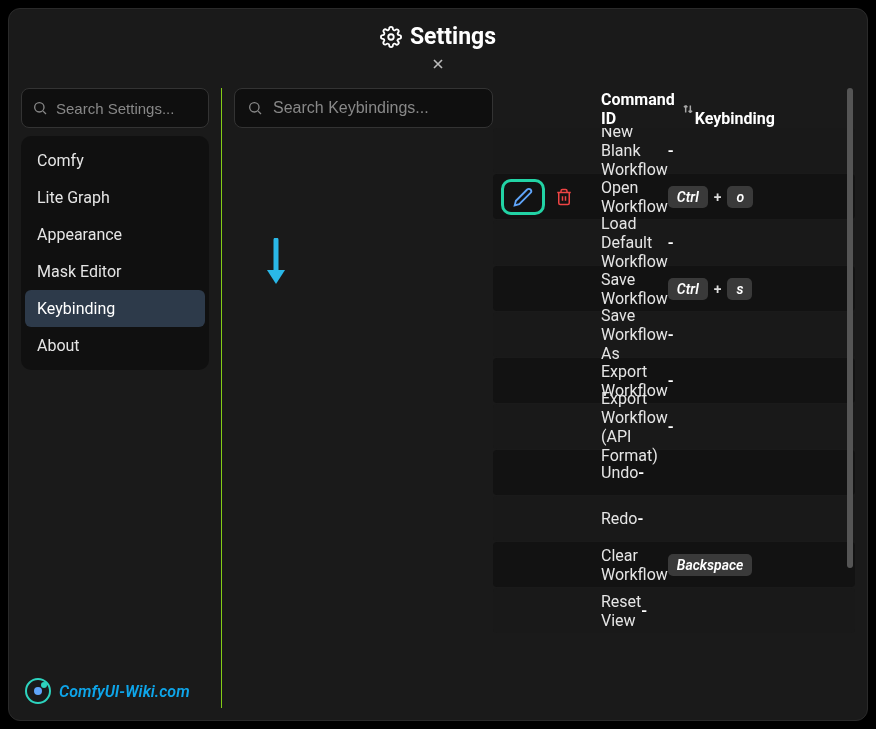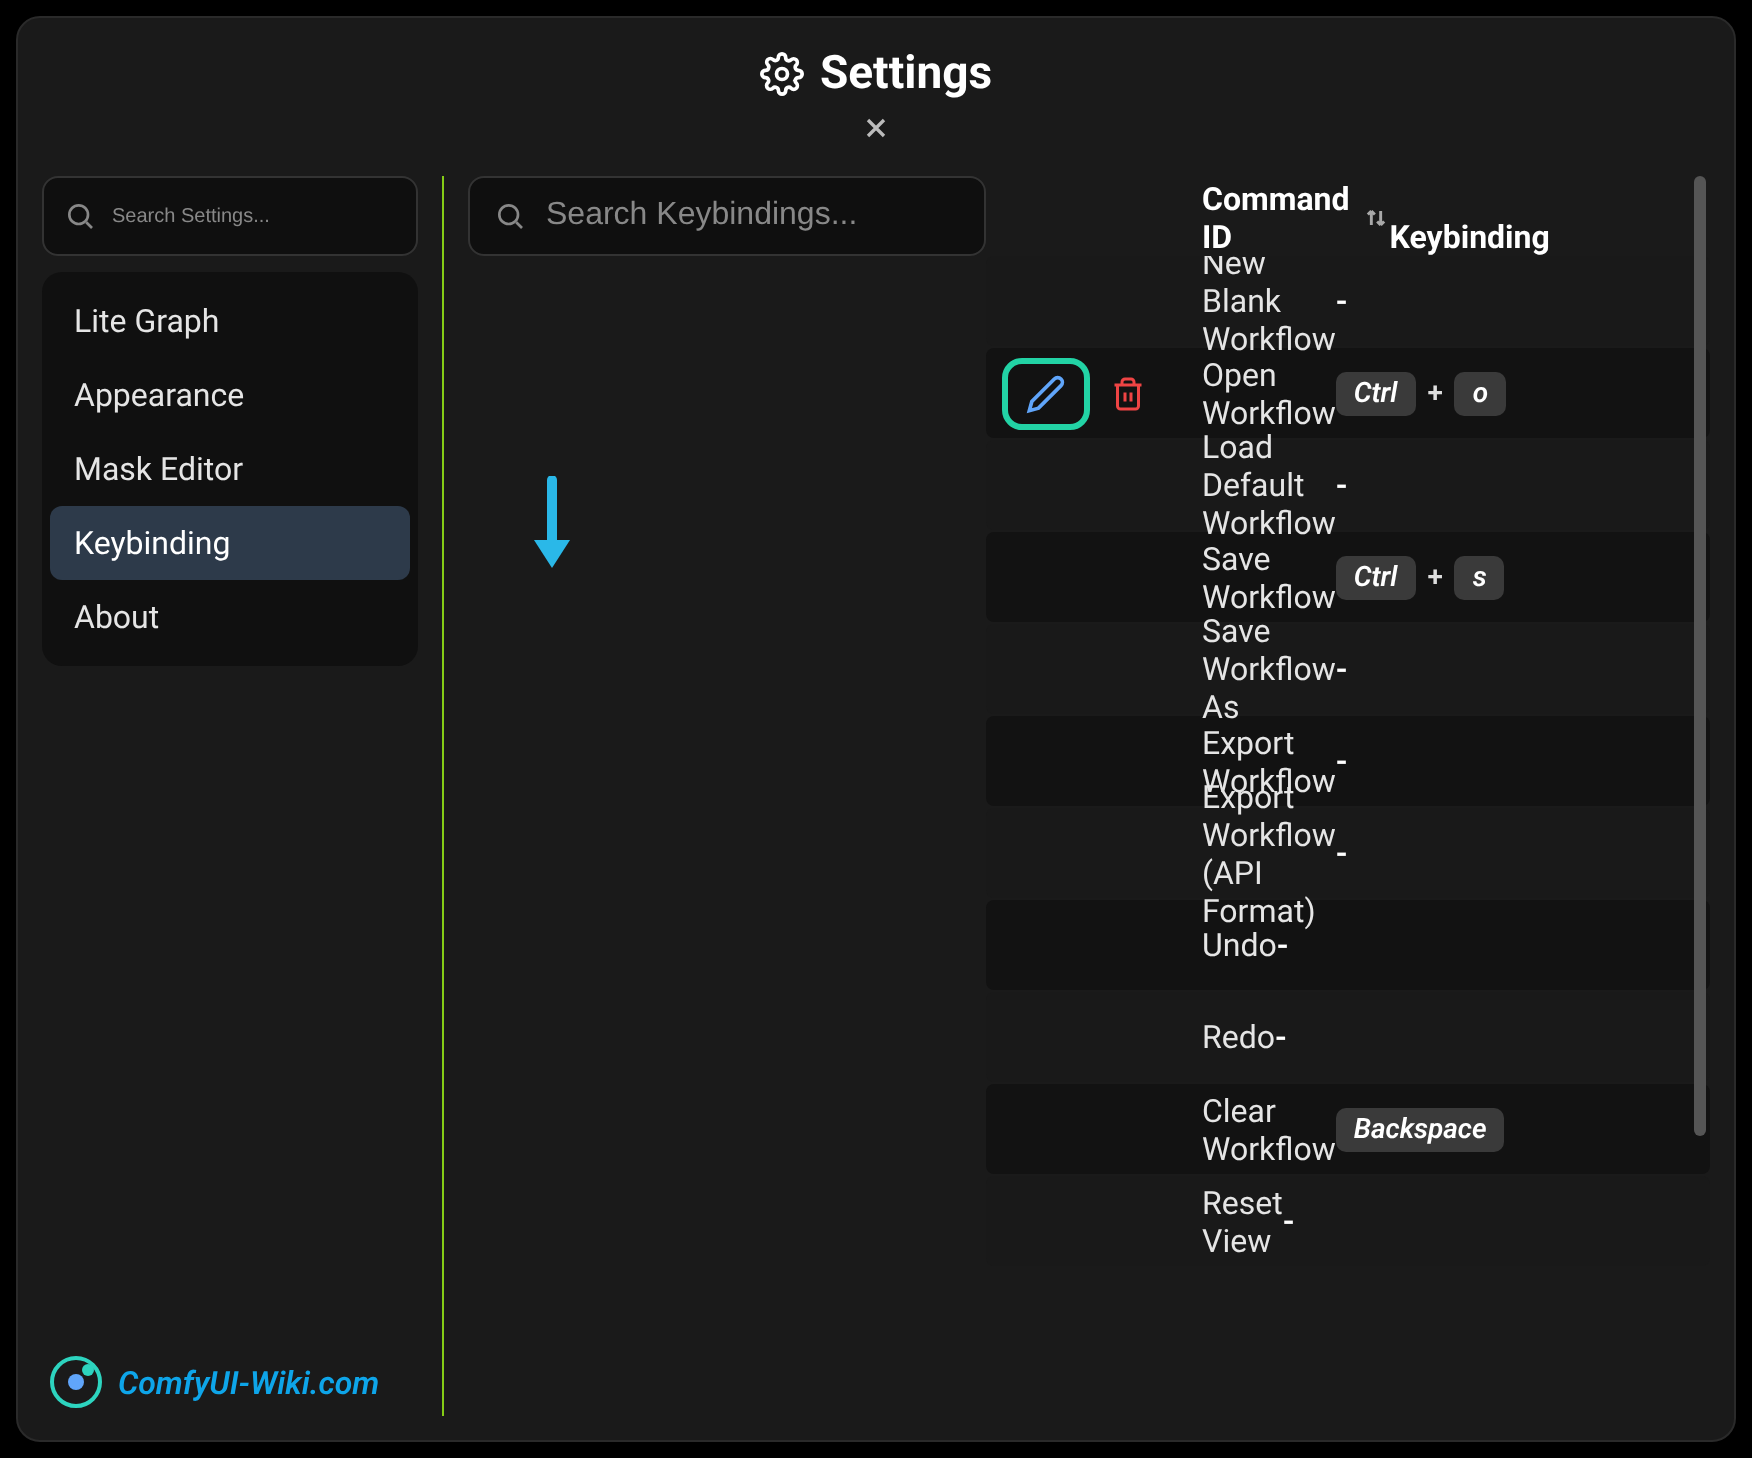--- a/index.html
+++ b/index.html
@@ -70,21 +70,21 @@
     display: flex;
     align-items: center;
     padding: 0 10px;
     gap: 8px;
   }
   .search-settings input {
     background: transparent;
     border: none;
     outline: none;
     color: #eab308;
-    font-size: 10px;
+    font-size: 15px;
     width: 100%;
   }
   .search-settings input::placeholder { color: #888; }
   .nav {
     background: #101010;
     border-radius: 10px;
     padding: 6px 4px;
     display: flex;
     flex-direction: column;
   }
@@ -270,20 +270,21 @@
       <div class="search-settings">
         <span>
           <svg width="16" height="16" viewBox="0 0 24 24" fill="none" stroke="#888" stroke-width="2">
             <circle cx="11" cy="11" r="7"></circle>
               <path d="m21 21-4.3-4.3"></path>
           </svg>
         </span>
         <input type="text" placeholder="Search Settings..." style="">
       </div>
       <div class="nav" id="sidebar-nav">
+          <div class="nav-item">Comfy</div>
           <div class="nav-item">Lite Graph</div>
           <div class="nav-item">Appearance</div>
           <div class="nav-item">Mask Editor</div>
           <div class="nav-item active">Keybinding</div>
           <div class="nav-item">About</div>
         </div>
       <div class="footer-brand">
         <span class="brand-icon">
           <span class="brand-icon-inner"></span>
           <span class="brand-icon-inner2"></span>

